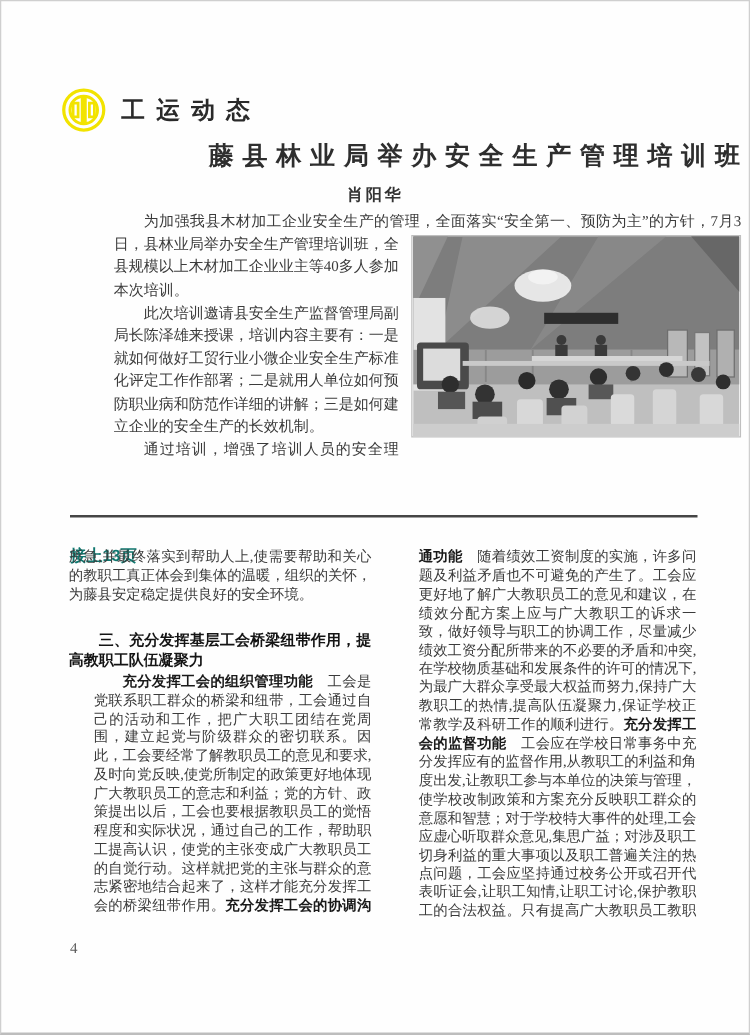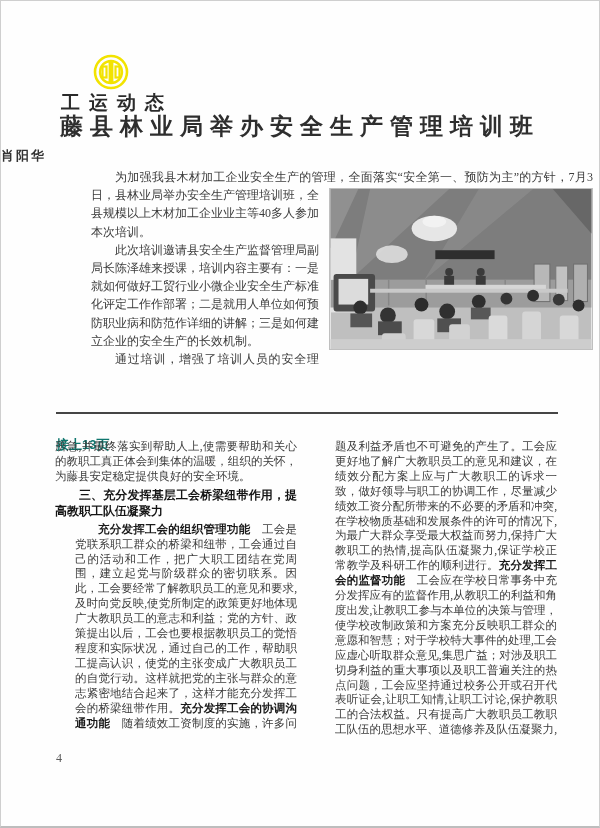--- a/index.html
+++ b/index.html
@@ -3,34 +3,34 @@
 <meta charset="utf-8">
 <style>
   html,body{margin:0;padding:0;background:#ffffff;}
   .page{
     position:relative;width:600px;height:828px;box-sizing:border-box;
     background:#fefefe;border:1px solid #cfcfcf;border-bottom:2px solid #bdbdbd;
     font-family:"Liberation Serif","DejaVu Serif",serif;color:#3b3b3b;
     overflow:hidden;
   }
   
-  .header{position:absolute;left:48px;top:53px;display:flex;align-items:center;flex-direction:column;}
+  .header{position:absolute;left:48px;top:69px;display:flex;align-items:center;}
   .logo{display:block;width:36px;height:36px;}
   .header-title{
     margin-left:12px;font-size:19px;font-weight:700;letter-spacing:9px;
     color:#2a2a2a;font-family:"DejaVu Serif","Liberation Serif",serif;
   }
   
   .title{
-    position:absolute;left:0;top:110px;width:100%;margin:0;text-align:center;
-    font-size:23px;font-weight:600;letter-spacing:7px;color:#2e2e2e;
+    position:absolute;left:0;top:110px;width:100%;margin:0;text-align:right;
+    font-size:20px;font-weight:600;letter-spacing:7px;color:#2e2e2e;
     font-family:"DejaVu Serif","Liberation Serif",serif;
   }
   .author{
-    position:absolute;left:0;top:146px;width:100%;text-align:left;
+    position:absolute;left:0;top:146px;width:100%;text-align:center;
     font-size:13px;font-weight:700;color:#333;letter-spacing:2px;
   }
   .article1{
     position:absolute;left:54px;top:167px;width:502px;height:200px;
     font-size:12px;line-height:18.2px;text-align:justify;overflow:hidden;margin-left:36px;
   }
   .article1 p{margin:0;text-indent:2em;}
   .fpush{float:right;clear:right;width:0;height:20px;}
   .fblock{float:right;clear:right;width:274px;height:170px;padding-left:0;}
   .photo-wrap{display:block;margin-left:10px;width:264px;height:162px;
@@ -45,21 +45,21 @@
   .section2{
     position:absolute;left:54px;top:438px;width:502px;height:300px;
     column-count:2;column-gap:18px;column-fill:auto;
     font-size:11.5px;line-height:14.9px;text-align:justify;overflow:hidden;
   }
   .section2 p{margin:0;}
   .section2 .noindent{text-indent:0;}
   .section2 .subhead{
     text-indent:2em;font-weight:700;color:#141414;font-size:12px;
     font-family:"Liberation Sans","DejaVu Sans",sans-serif;
-    margin:3px 0 3px 0;line-height:16px;
+    margin:20px 0 3px 0;line-height:16px;
   }
   .section2 .flow{text-indent:2em;margin-left:20px;}
   .b{font-weight:700;color:#1a1a1a;font-family:"Liberation Sans","DejaVu Sans",sans-serif;}
   .page-number{position:absolute;left:55px;top:750px;font-size:12px;color:#5a5a5a;letter-spacing:1px;}
 </style>
 </head>
 <body>
 
 <div class="page">
 

